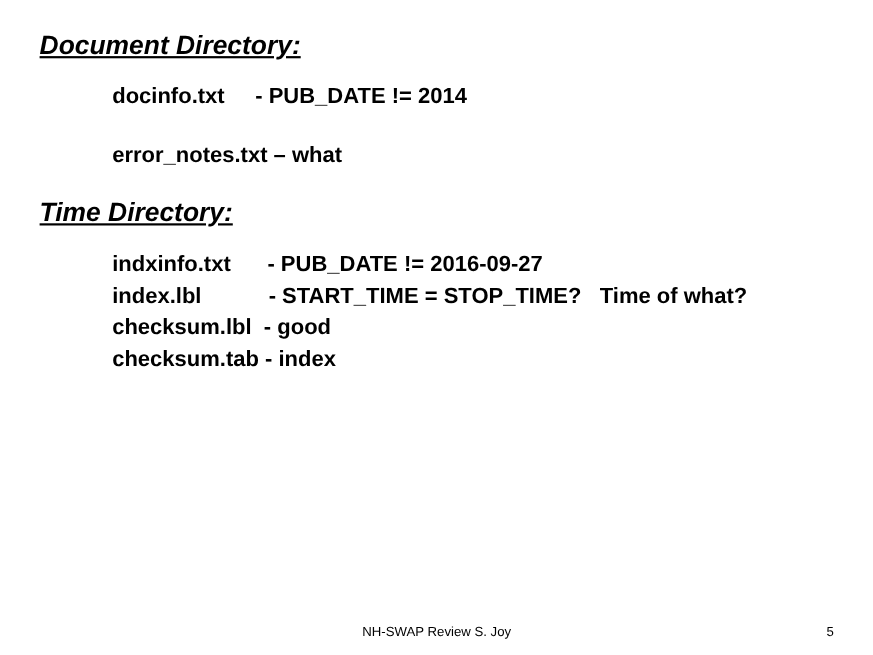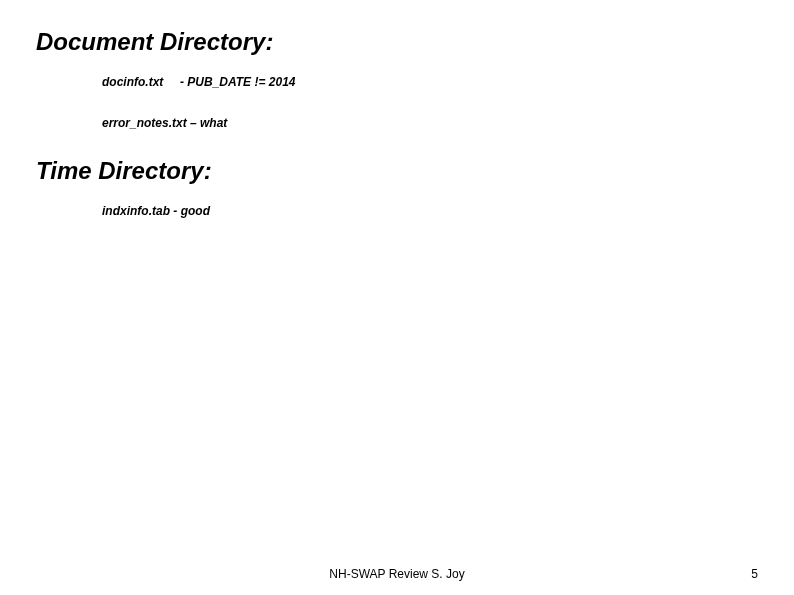--- a/index.html
+++ b/index.html
@@ -14,29 +14,29 @@
       font-family: Arial, Helvetica, sans-serif;
       color: #000000;
       position: relative;
       padding: 28px 36px 0 36px;
     }
     .section-heading {
       font-size: 24px;
       font-style: italic;
       font-weight: bold;
       margin-bottom: 18px;
+      text-decoration: underline;
     }
     .content-block {
       margin-left: 66px;
       margin-bottom: 24px;
     }
     .line {
-      font-size: 12px;
+      font-size: 20px;
       font-weight: bold;
-      font-style: italic;
       line-height: 1.45;
       white-space: pre;
     }
     .section2 {
       margin-top: 8px;
     }
     .footer {
       position: absolute;
       bottom: 28px;
       left: 0;
@@ -63,19 +63,22 @@
   <div class="line">docinfo.txt     - PUB_DATE != 2014</div>
 </div>
 
 <div class="content-block">
   <div class="line">error_notes.txt – what</div>
 </div>
 
 <div class="section-heading section2">Time Directory:</div>
 
 <div class="content-block">
-  <div class="line">indxinfo.tab - good</div>
+  <div class="line">indxinfo.txt      - PUB_DATE != 2016-09-27</div>
+  <div class="line">index.lbl           - START_TIME = STOP_TIME?   Time of what?</div>
+  <div class="line">checksum.lbl  - good</div>
+  <div class="line">checksum.tab - index</div>
 </div>
 
 <div class="footer">
   <span class="footer-center">NH-SWAP Review S. Joy</span>
   <span class="footer-right">5</span>
 </div>
 
 </body></html>

